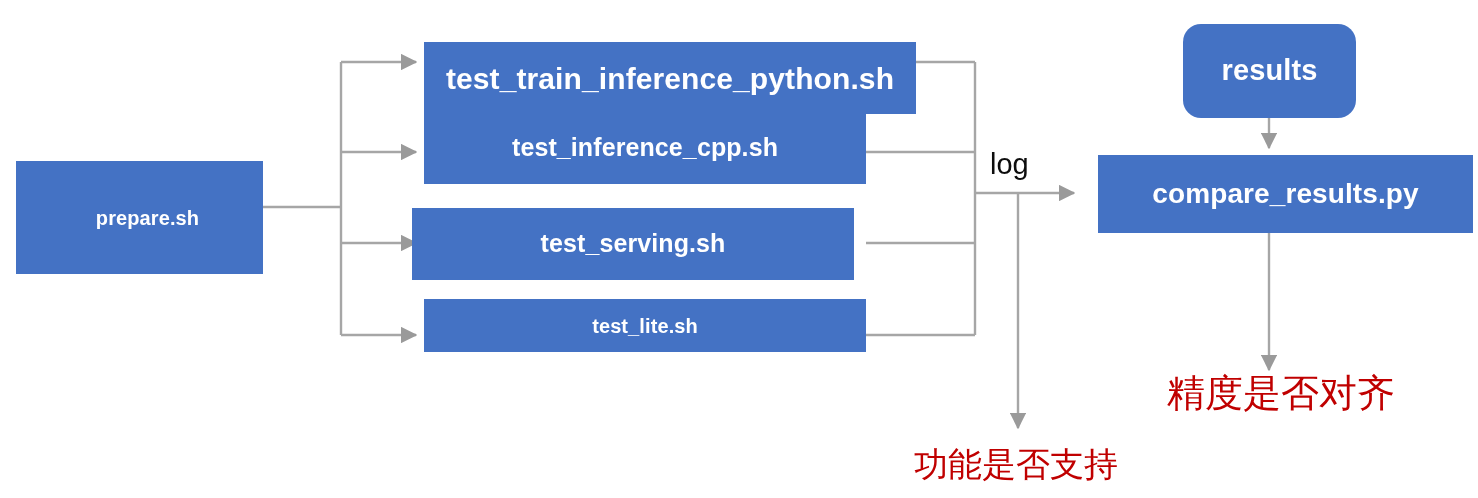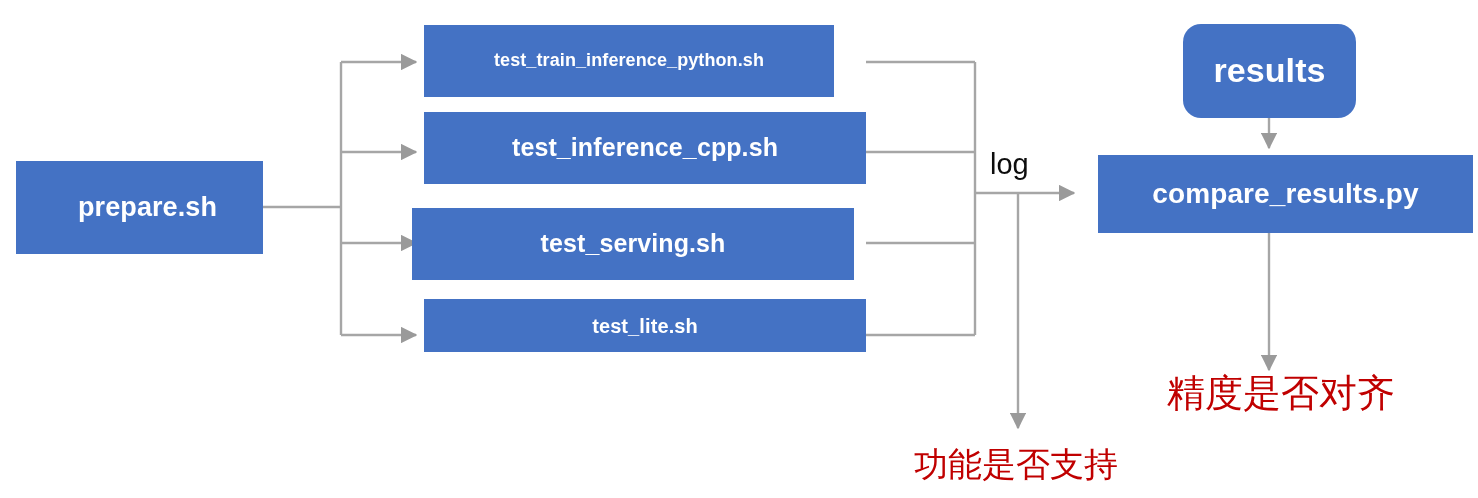--- a/index.html
+++ b/index.html
@@ -51,26 +51,26 @@
   }
   .note-red {
     position: absolute;
     color: #C00000;
     font-weight: normal;
     white-space: nowrap;
     font-family: "Liberation Sans", "DejaVu Sans", sans-serif;
   }
 
   
-  #node-prepare        { left: 16px;   top: 161px; width: 247px; height: 93px;  font-size: 27px; padding-left: 16px; }
-  #node-train-python   { left: 424px;  top: 25px;  width: 410px; height: 72px;  font-size: 18px; }
+  #node-prepare        { left: 16px;   top: 161px; width: 247px; height: 113px;  font-size: 20px; padding-left: 16px; }
+  #node-train-python   { left: 424px;  top: 42px;  width: 492px; height: 72px;  font-size: 30px; }
   #node-inference-cpp  { left: 424px;  top: 112px; width: 442px; height: 72px;  font-size: 25px; }
   #node-serving        { left: 412px;  top: 208px; width: 442px; height: 72px;  font-size: 25px; }
   #node-lite           { left: 424px;  top: 299px; width: 442px; height: 53px;  font-size: 20px; }
-  #node-results        { left: 1183px; top: 24px;  width: 173px; height: 94px;  font-size: 34px; }
+  #node-results        { left: 1183px; top: 24px;  width: 173px; height: 94px;  font-size: 29px; }
   #node-compare        { left: 1082px; top: 155px; width: 375px; height: 78px;  font-size: 28px; margin-left: 16px; }
 
   #label-log           { left: 990px;  top: 148px; font-size: 29px; }
   #note-feature        { left: 914px;  top: 442px; font-size: 34px; }
   #note-precision      { left: 1167px; top: 368px; font-size: 38px; }
 </style>
 </head>
 <body>
 
 <div id="canvas">

